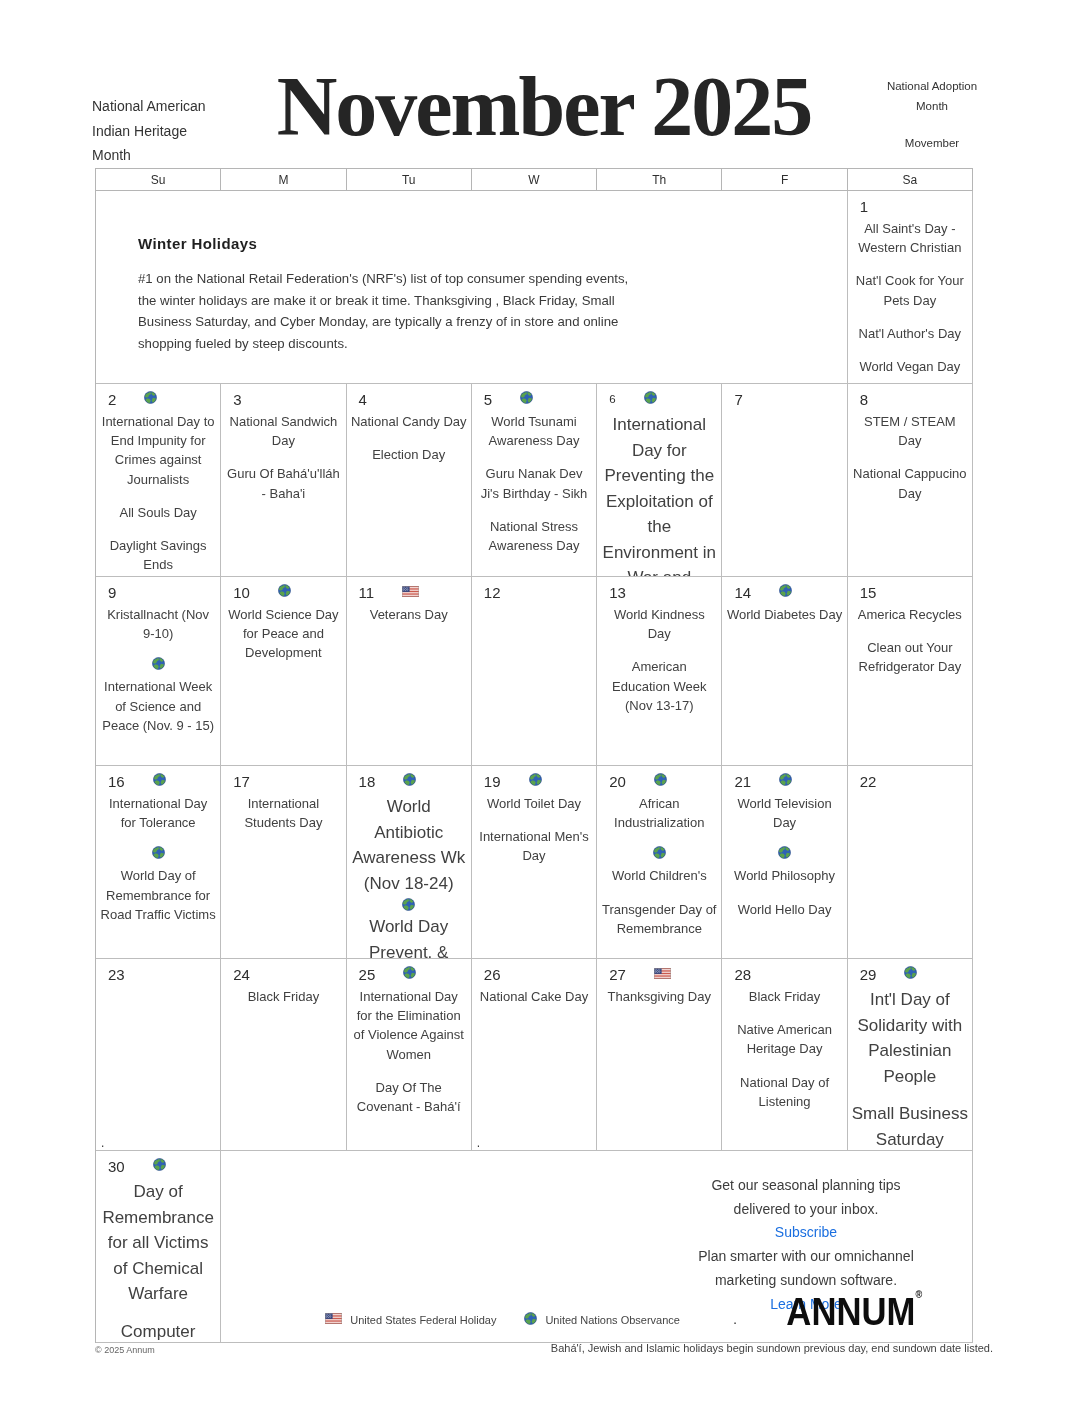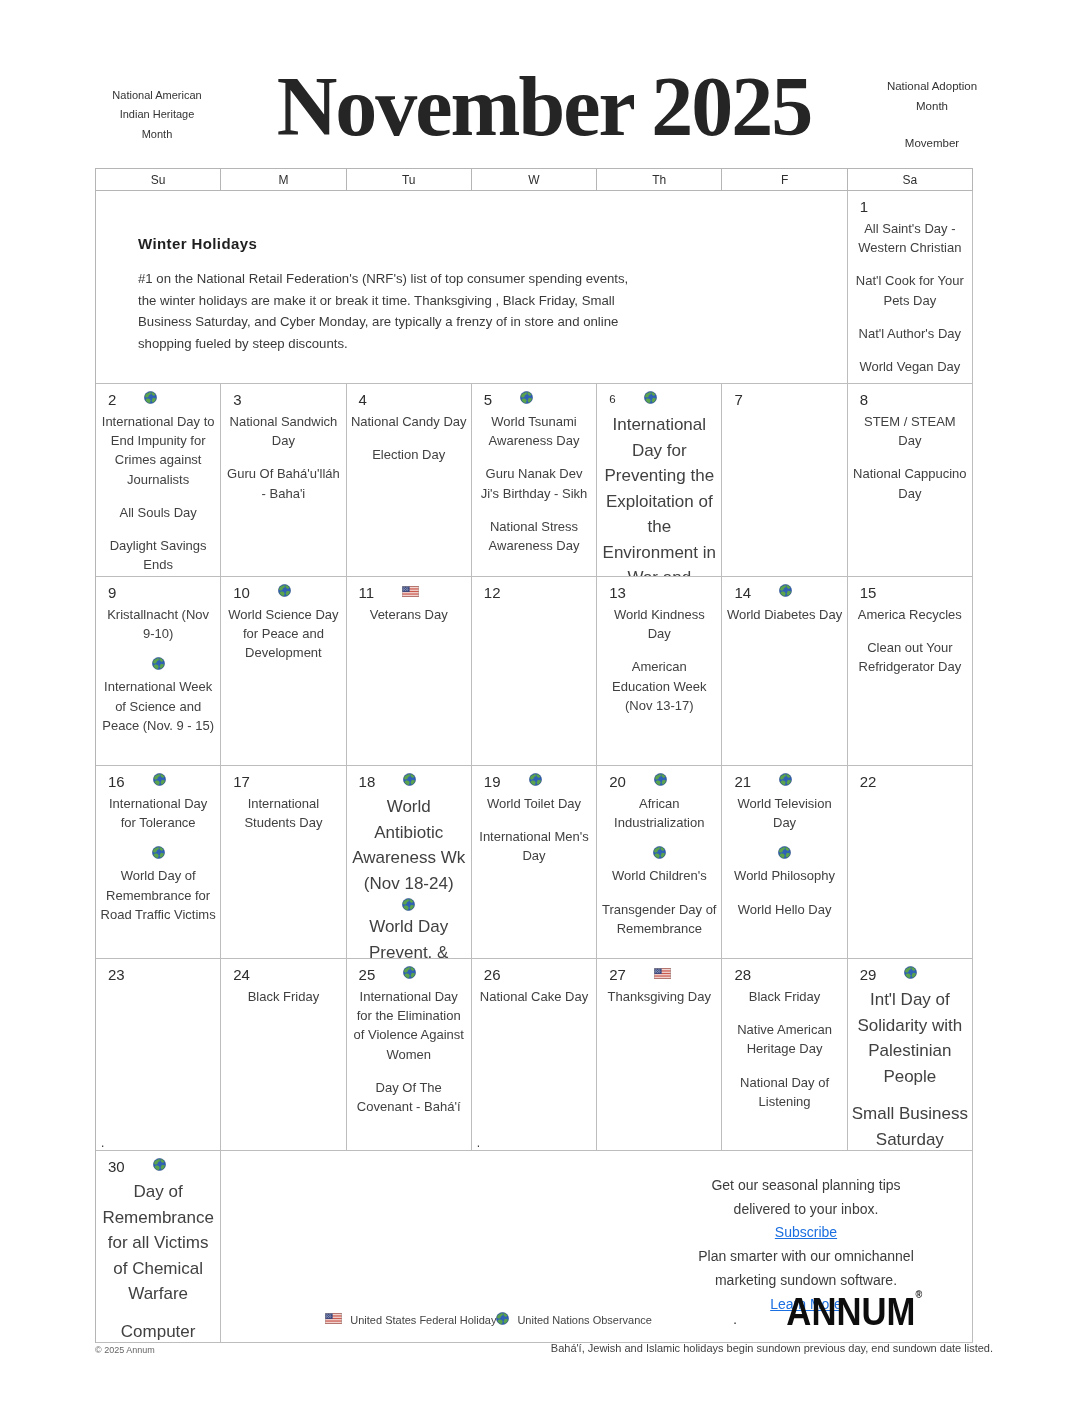--- a/index.html
+++ b/index.html
@@ -3,22 +3,22 @@
 <meta charset="utf-8">
 <style>
   * { margin:0; padding:0; box-sizing:border-box; }
   html,body { width:1088px; height:1408px; background:#ffffff; overflow:hidden;
     font-family:"Liberation Sans", sans-serif; }
   .page { position:relative; width:1088px; height:1408px; background:#fff; }
 
   .main-title { position:absolute; top:58px; left:0; right:0; text-align:center;
     font-family:"Liberation Serif", serif; font-weight:700; font-size:84px;
     letter-spacing:-2px; color:#252525; }
-  .note-left { position:absolute; top:86px; left:92px; width:130px; text-align:center;
-    font-size:11px; line-height:1.75; color:#333; }
+  .note-left { position:absolute; top:94px; left:92px; width:130px; text-align:left;
+    font-size:14px; line-height:1.75; color:#333; }
   .note-right { position:absolute; top:76px; left:852px; width:160px; text-align:center;
     font-size:11.5px; line-height:1.75; color:#333; }
   .note-right .secondary { margin-top:17px; }
 
   .calendar { position:absolute; left:95px; top:168px; width:878px;
     display:grid; grid-template-columns:repeat(7,1fr);
     grid-template-rows:22px 193px 193px 189px 193px 192px 192px;
     border-top:1px solid #b5b5b5; border-left:1px solid #b5b5b5; }
   .wd { border-right:1px solid #b5b5b5; border-bottom:1px solid #b5b5b5;
     display:flex; align-items:center; justify-content:center;
@@ -39,22 +39,22 @@
 
   .feature-cell { text-align:left; padding:44px 30px 0 42px; }
   .feature-title { font-size:15px; font-weight:700; letter-spacing:0.4px;
     color:#1f1f1f; margin-bottom:16px; }
   .feature-body { font-size:13.2px; line-height:1.63; max-width:508px; color:#3a3a3a; }
 
   .promo-cell { text-align:left; }
   .promo-block { position:absolute; top:24px; right:26px; width:280px;
     text-align:center; font-size:14px; line-height:1.48; color:#3c3c3c; }
   .promo-line { margin-bottom:3px; }
-  .link { color:#1b6fe0; text-decoration:underline; cursor:pointer; }
-  .legend { position:absolute; bottom:15px; left:104px; display:flex; 
+  .link { color:#1b6fe0; cursor:pointer; }
+  .legend { position:absolute; bottom:15px; left:104px; display:flex; gap:28px;
     align-items:center; font-size:11px; color:#444; }
   .legend-item { display:flex; gap:8px; align-items:center; }
   .legend-dot { position:absolute; bottom:15px; left:512px; font-size:13px; color:#222; }
   .logo { position:absolute; bottom:8px; right:50px; font-size:34px; font-weight:800;
     letter-spacing:0px; color:#0d0d0d; transform:scale(1.02,1.12); transform-origin:right bottom; }
   .logo sup { font-size:9px; vertical-align:24px; }
 
   .footer-left { position:absolute; top:1345px; left:95px; font-size:9px; color:#666; }
   .footer-right { position:absolute; top:1342px; right:95px; font-size:11px; color:#3f3f3f;margin-left:39px; }
 </style>

